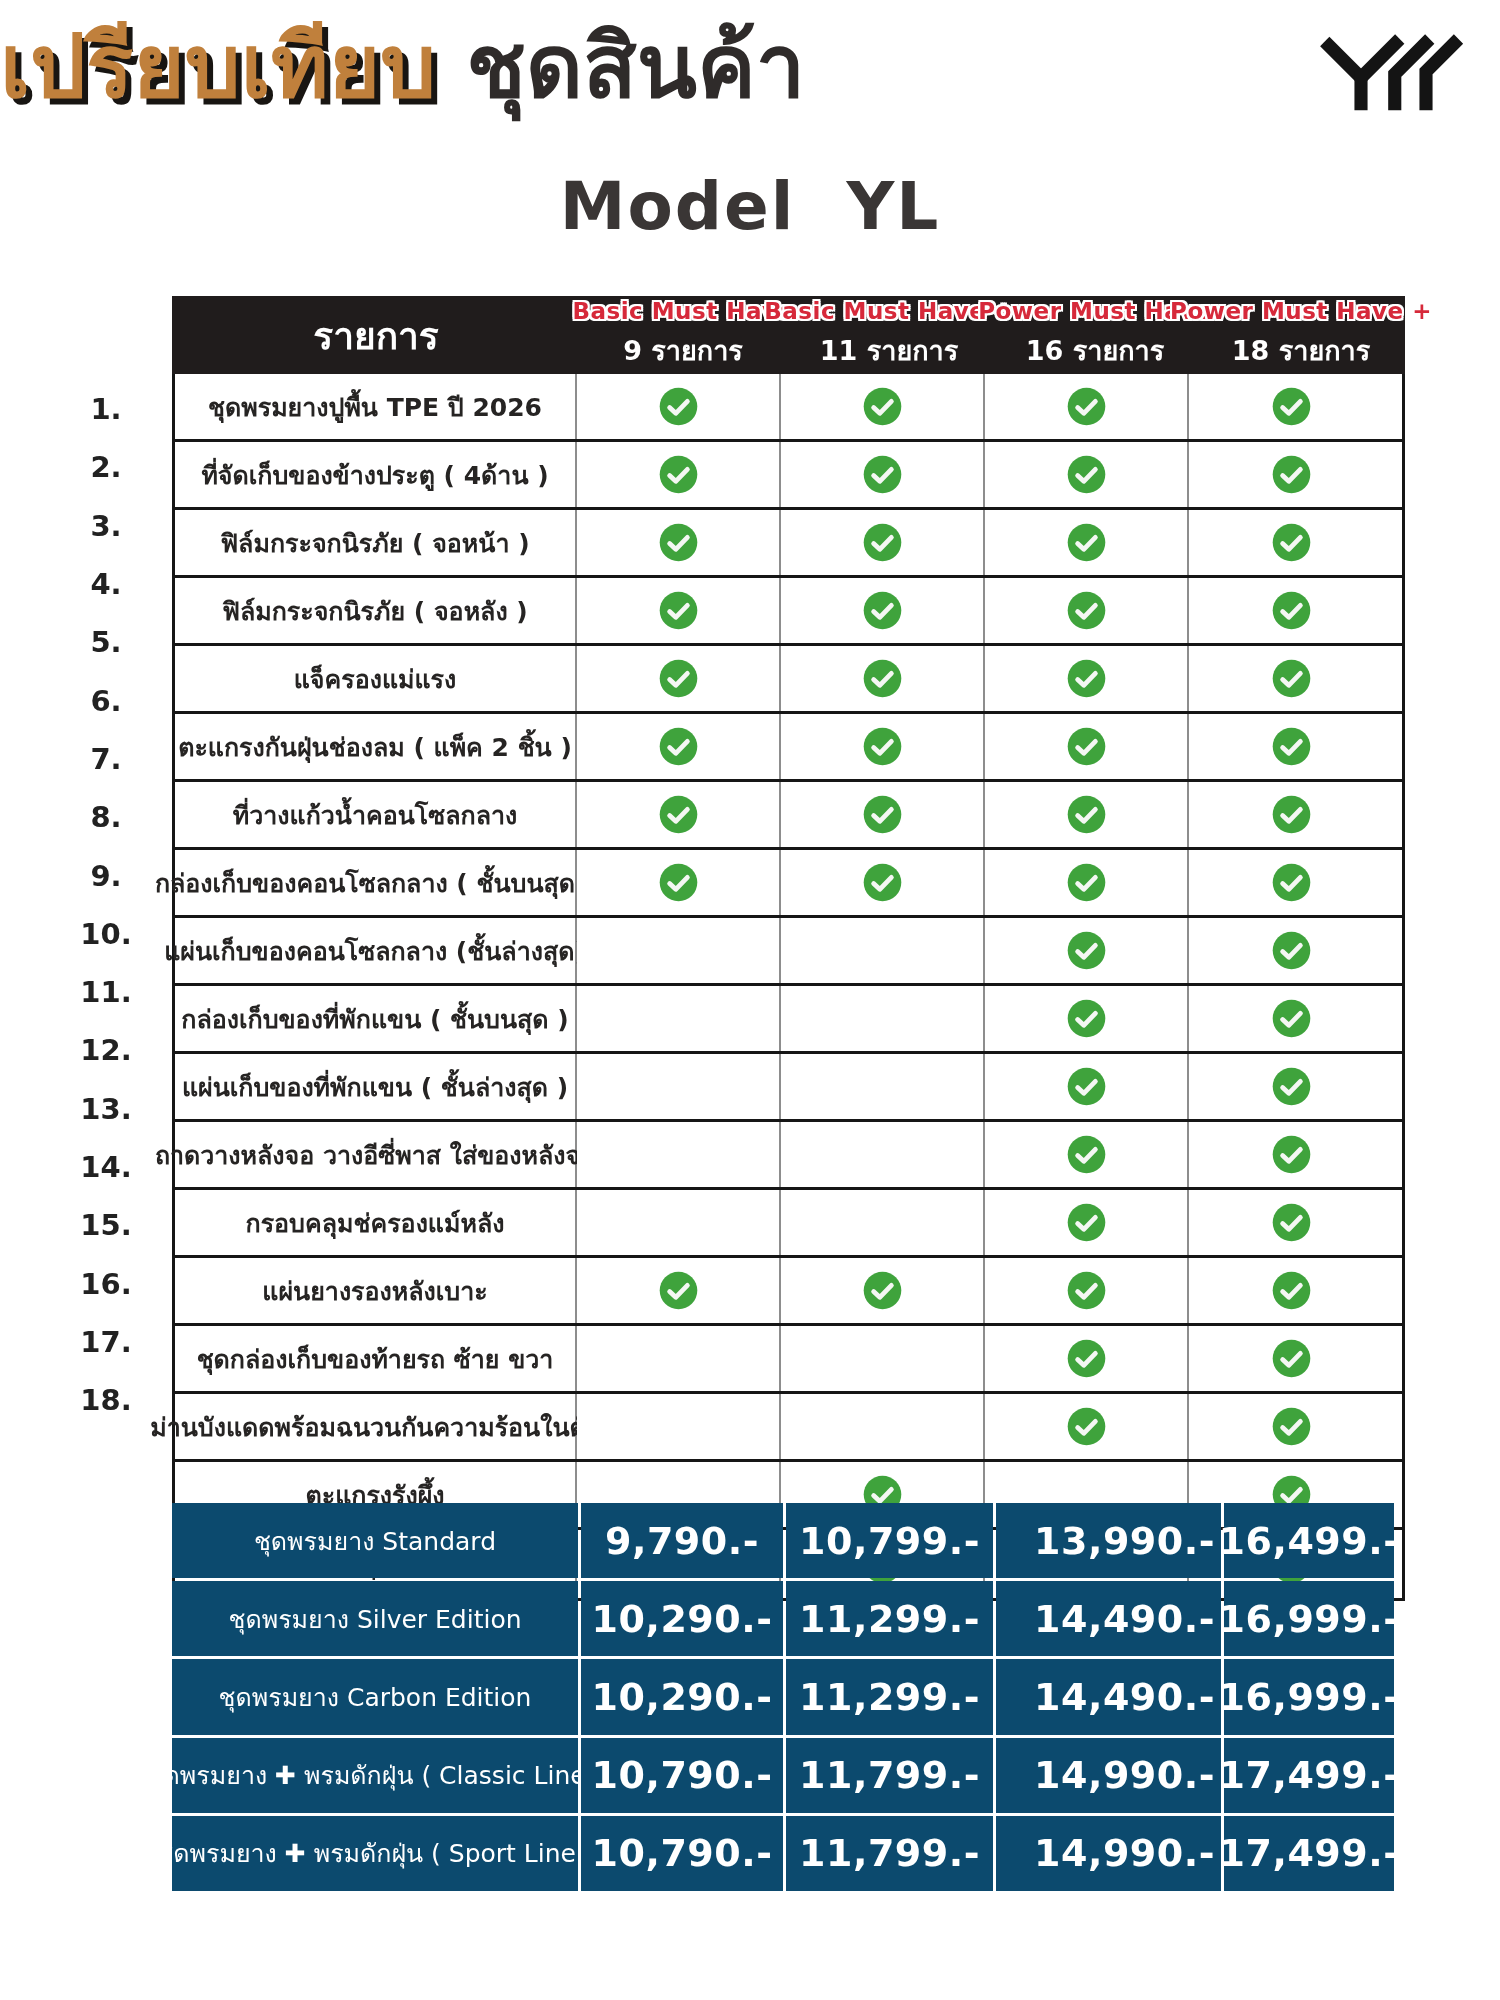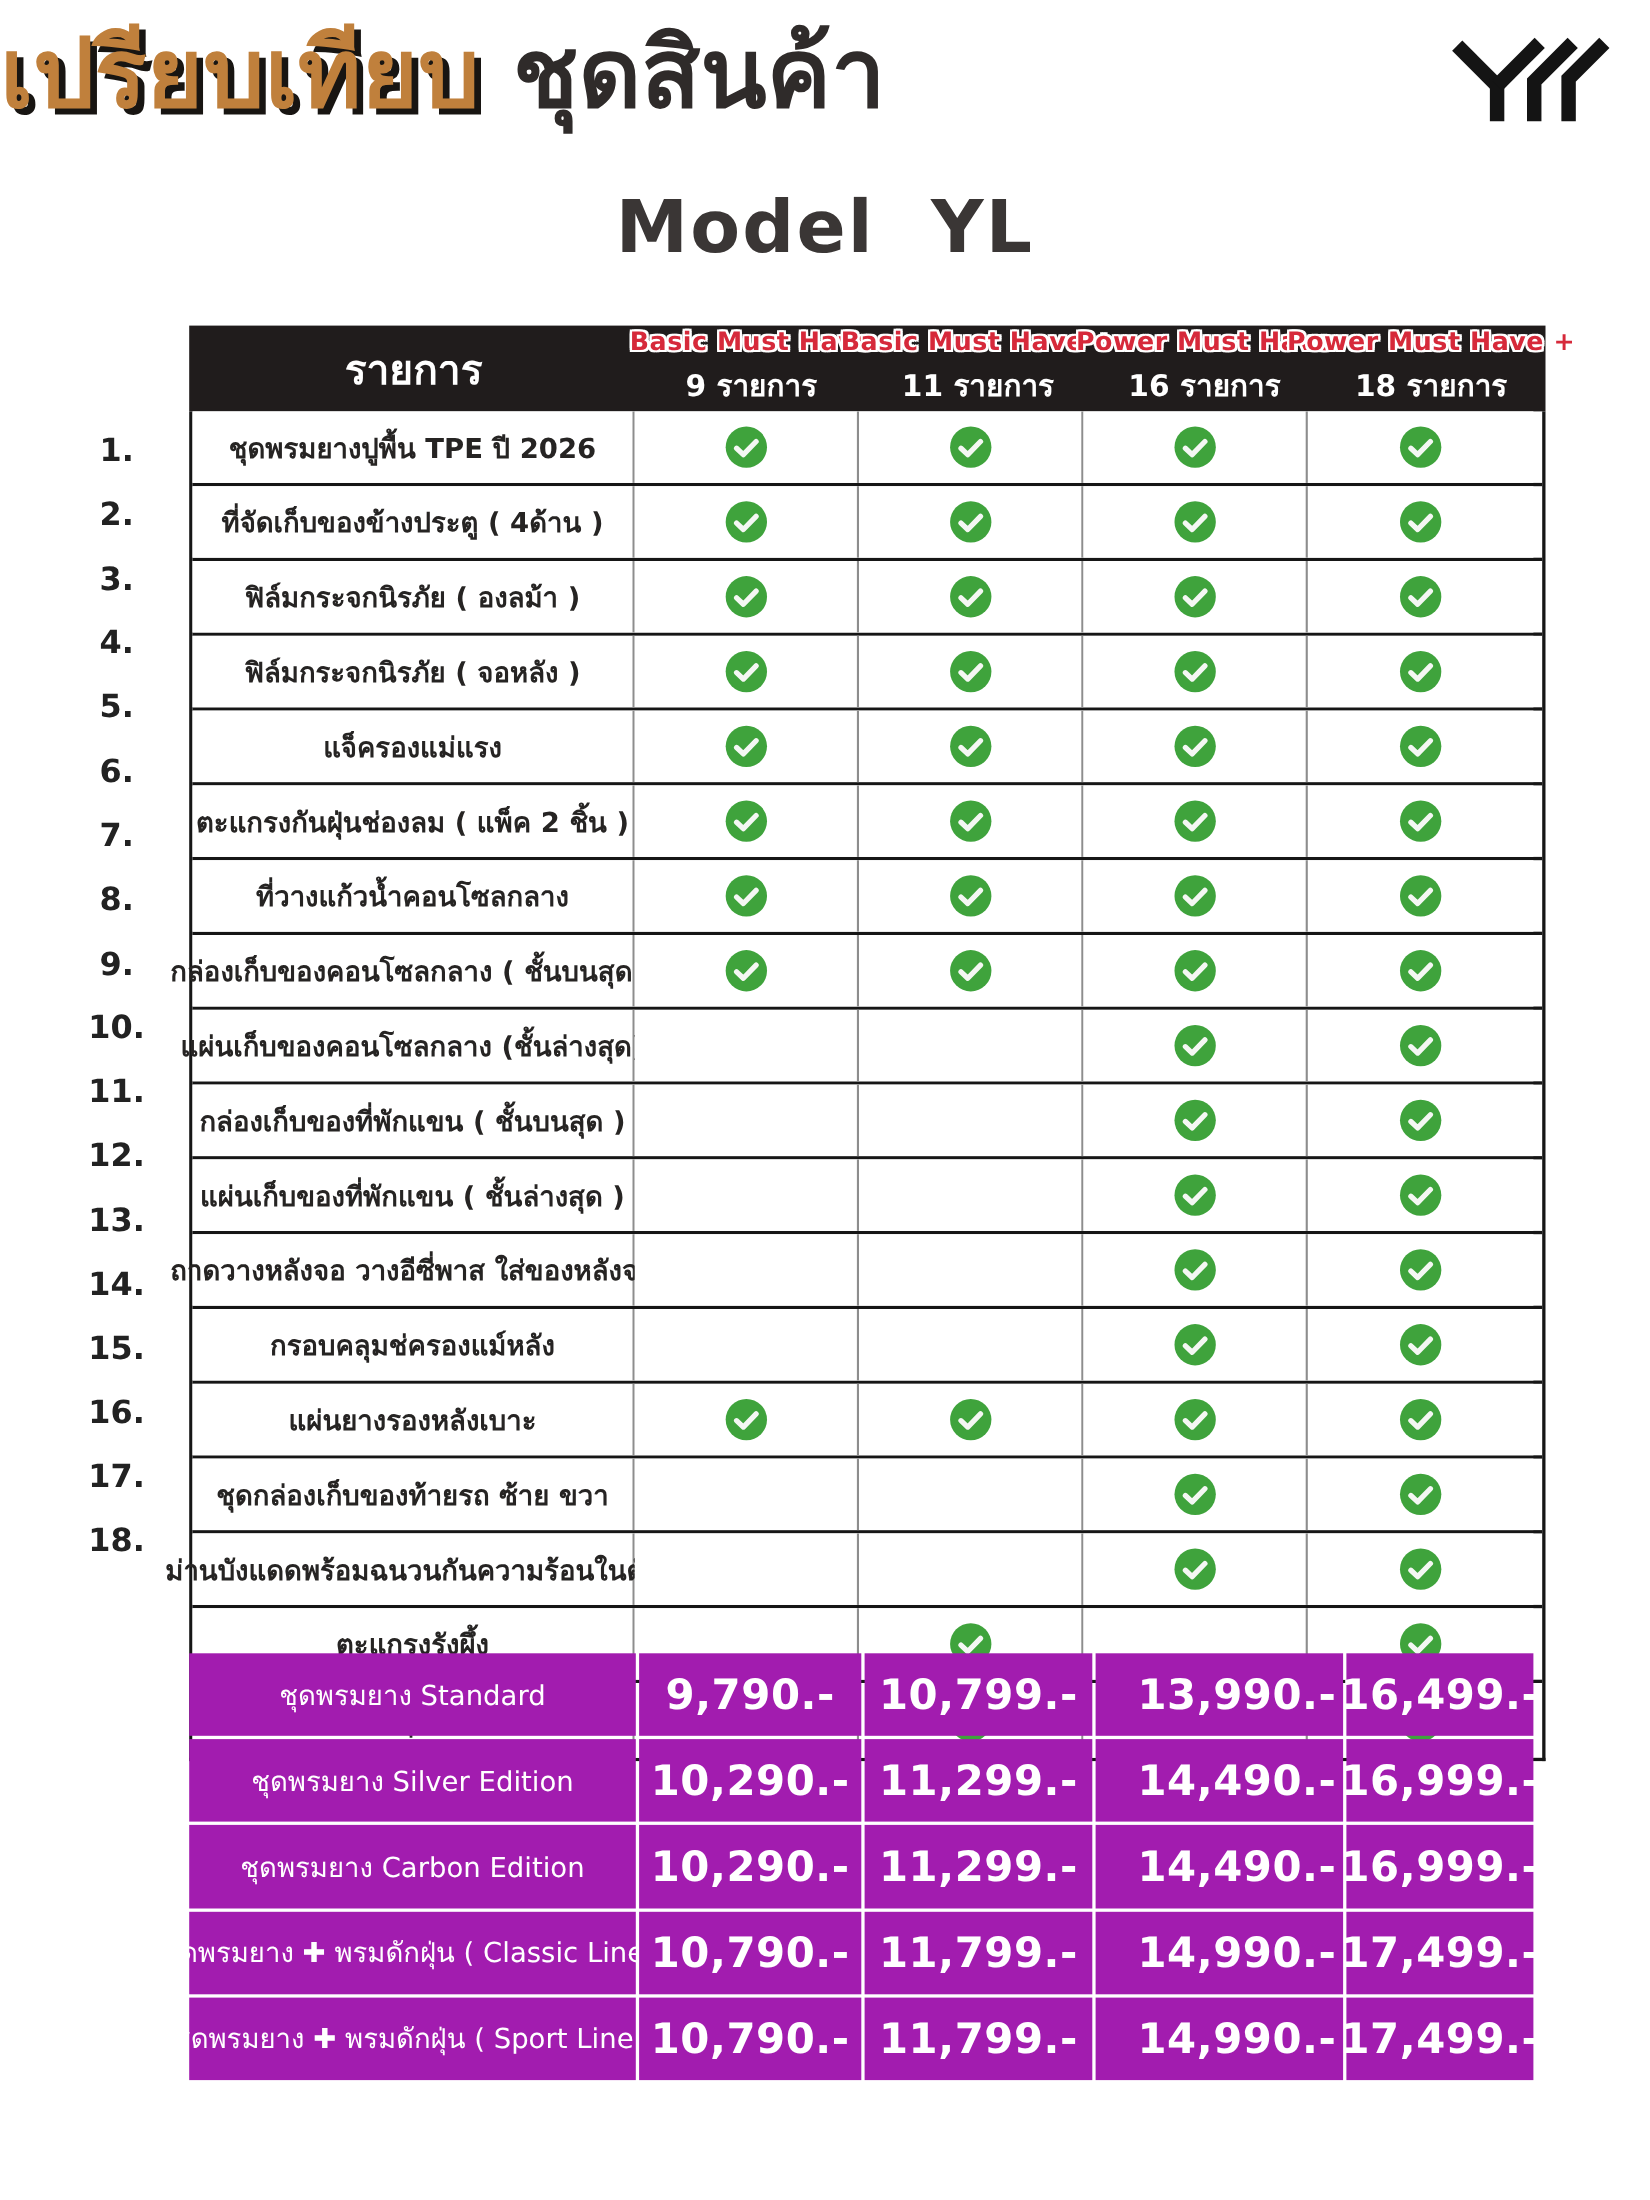--- a/index.html
+++ b/index.html
@@ -53,21 +53,21 @@
   }
   .t-row > div:last-child{border-right:none;}
   .item-cell{width:402px;font-size:25px;font-weight:700;color:#262423;white-space:nowrap;padding:0 4px;}
   .chk-cell{width:204px;}
   .chk-cell:nth-child(5){width:205px;}
   .chk-cell svg{width:41px;height:41px;display:block;}
   
   .price-wrap{position:absolute;left:172px;top:1503px;width:1262px;}
   .p-row{display:flex;gap:3px;height:75.2px;margin-bottom:3px;}
   .p-row > div{
-    background:#a21caf;display:flex;align-items:center;justify-content:center;
+    background:#0c4a6e;display:flex;align-items:center;justify-content:center;
     box-sizing:border-box;
   }
   .p-label{width:406px;font-size:25px;color:#ffffff;font-weight:500;white-space:nowrap;}
   .p-price{font-size:38px;font-weight:800;color:#ffffff;letter-spacing:.5px;}
   .pc1{width:202px;}.pc2{width:207px;}.pc3{width:225px;padding-left:32px;}.pc4{width:170px;}
 </style>
 </head>
 <body>
 
 <div class="title">
@@ -176,21 +176,21 @@
           </svg>
         </div>
         <div class="chk-cell">
           <svg viewBox="0 0 24 24">
             <circle cx="12" cy="12" r="11" fill="#3fa33c"></circle>
             <path d="M6.8 12.6 L10.4 16 L17.2 9" fill="none" stroke="#f4f7f3" stroke-width="2.8" stroke-linecap="round" stroke-linejoin="round"></path>
           </svg>
         </div>
       </div>
       <div class="t-row">
-        <div class="item-cell">ฟิล์มกระจกนิรภัย ( องลม้า )</div>
+        <div class="item-cell">ฟิล์มกระจกนิรภัย ( จอหน้า )</div>
         <div class="chk-cell">
           <svg viewBox="0 0 24 24">
             <circle cx="12" cy="12" r="11" fill="#3fa33c"></circle>
             <path d="M6.8 12.6 L10.4 16 L17.2 9" fill="none" stroke="#f4f7f3" stroke-width="2.8" stroke-linecap="round" stroke-linejoin="round"></path>
           </svg>
         </div>
         <div class="chk-cell">
           <svg viewBox="0 0 24 24">
             <circle cx="12" cy="12" r="11" fill="#3fa33c"></circle>
             <path d="M6.8 12.6 L10.4 16 L17.2 9" fill="none" stroke="#f4f7f3" stroke-width="2.8" stroke-linecap="round" stroke-linejoin="round"></path>

